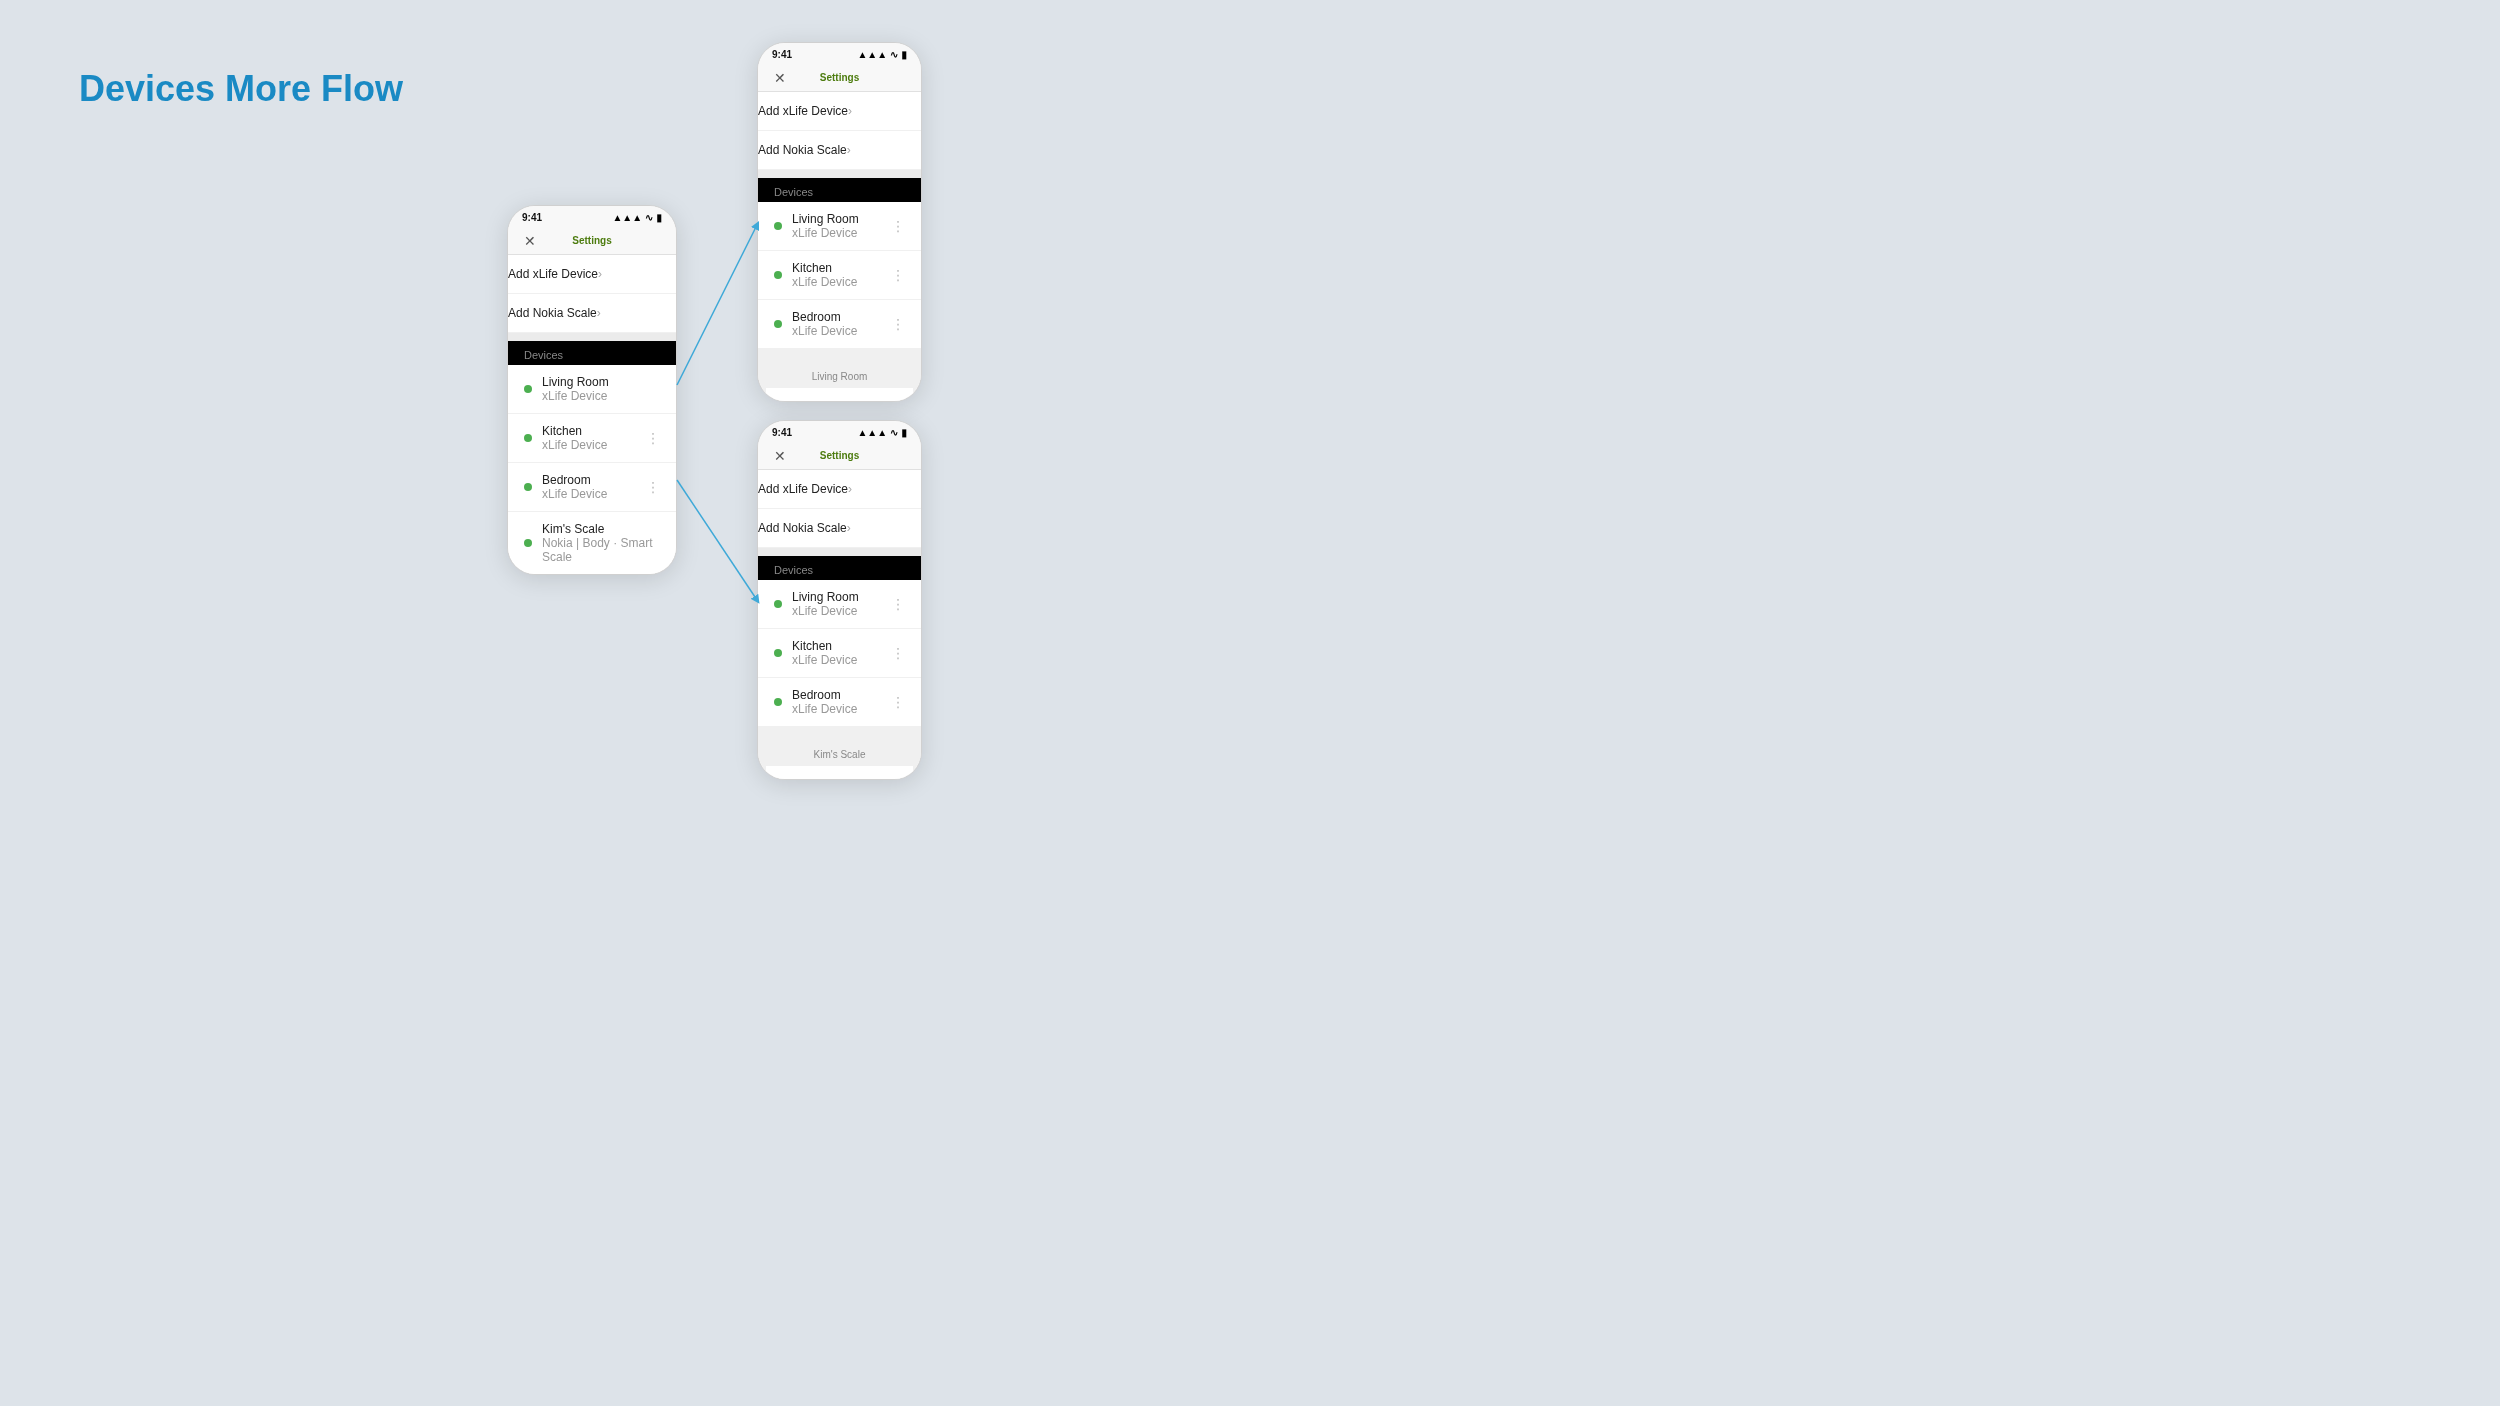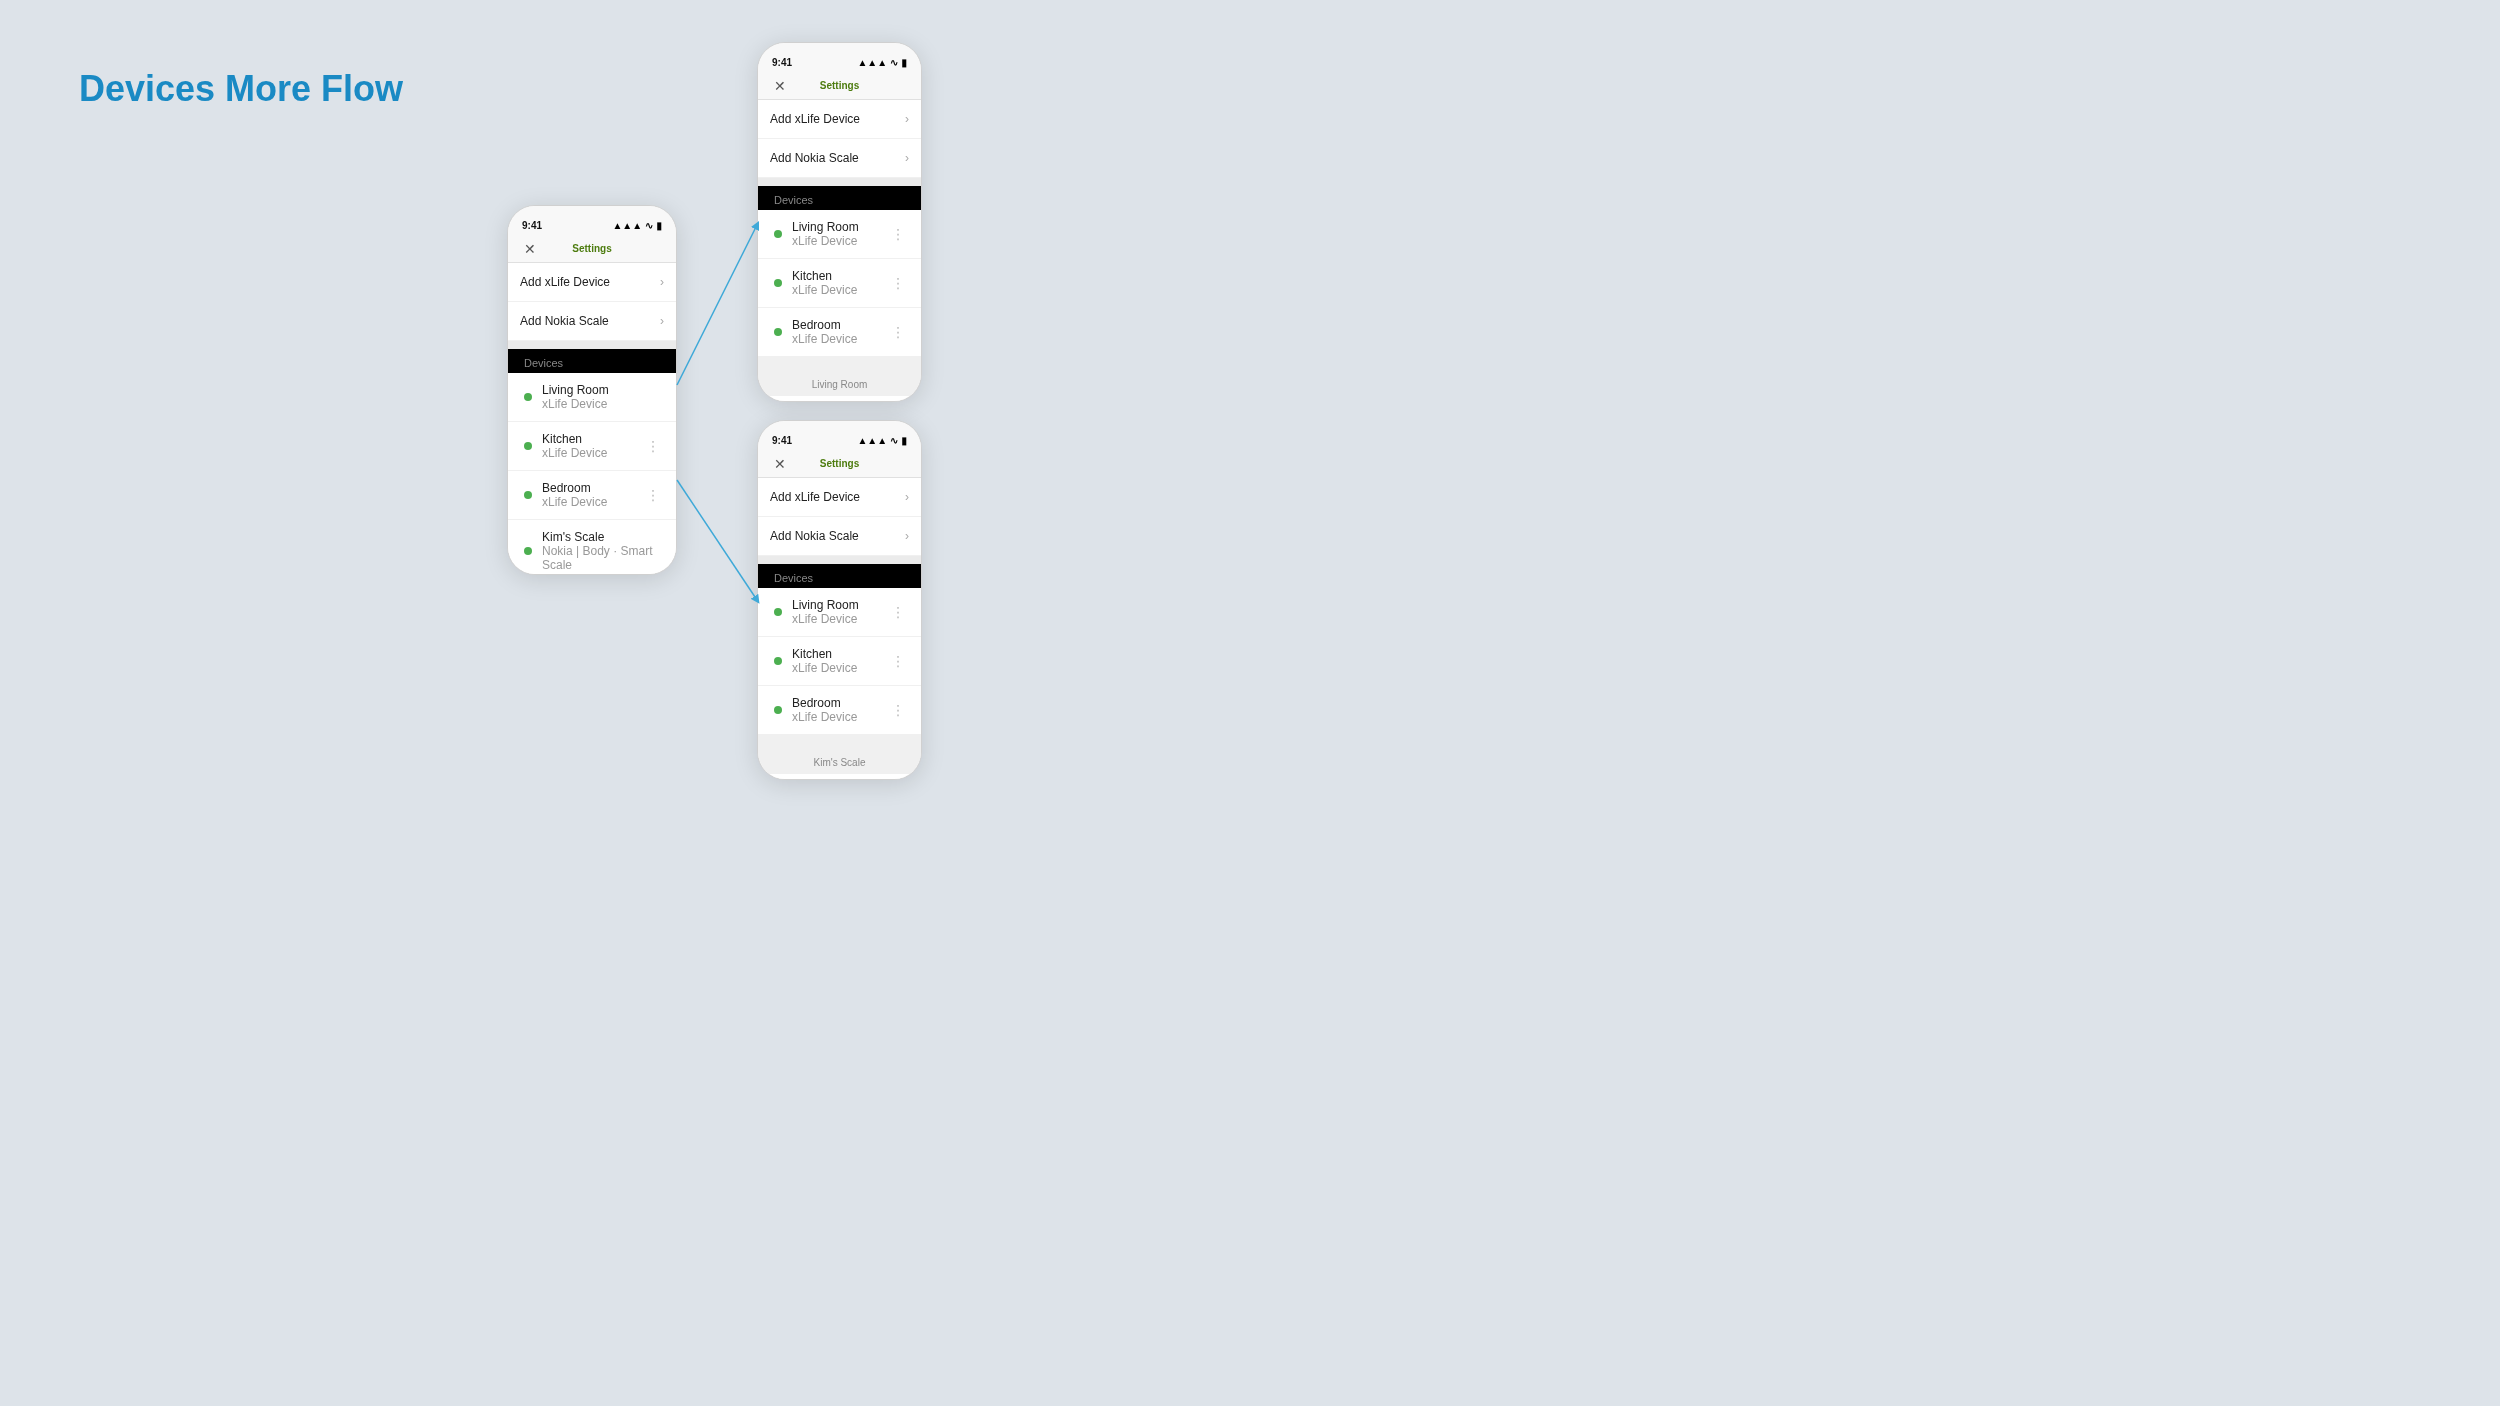--- a/index.html
+++ b/index.html
@@ -28,21 +28,21 @@
       border-radius: 28px;
       box-shadow: 0 4px 24px rgba(0,0,0,0.13);
       overflow: hidden;
       border: 1px solid #d0d0d0;
     }
 
     .phone-status-bar {
       display: flex;
       justify-content: space-between;
       align-items: center;
-      padding: 14px 14px 4px 14px;
+      padding: 6px 14px 4px 14px;
       background: #f8f8f8;
       font-size: 10px;
       font-weight: 600;
       text-align: right;
     }
 
     .status-time { font-size: 10px; font-weight: 700; color: #111; }
     .status-icons { display: flex; align-items: center; gap: 3px; }
 
     .phone-header {
@@ -68,22 +68,21 @@
     }
 
     .section-divider {
       height: 8px;
       background: #ebebeb;
     }
 
     .menu-item {
       display: flex;
       align-items: center;
-      justify-content: space-between;
-      padding: 12px 12px;
+      padding: 12px 0;
       background: #fff;
       border-bottom: 1px solid #f0f0f0;
       cursor: pointer;
     }
     .menu-item-label {
       font-size: 12px;
       color: #222;
     }
     .menu-item-chevron {
       color: #aaa;

